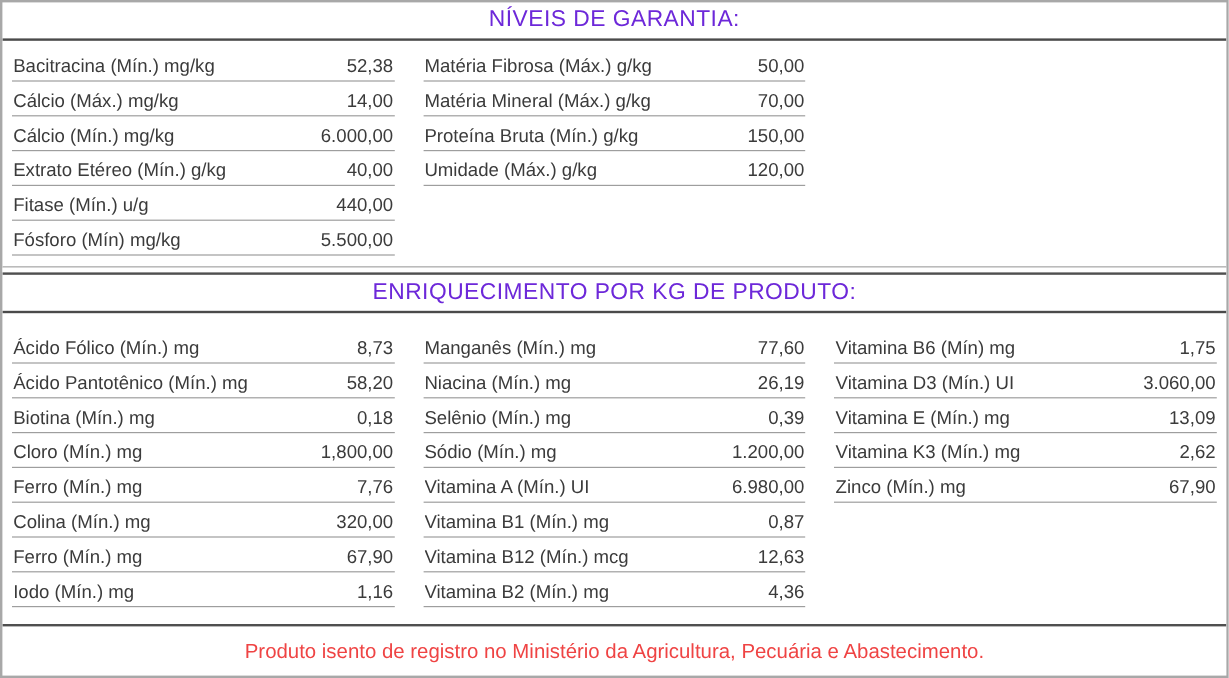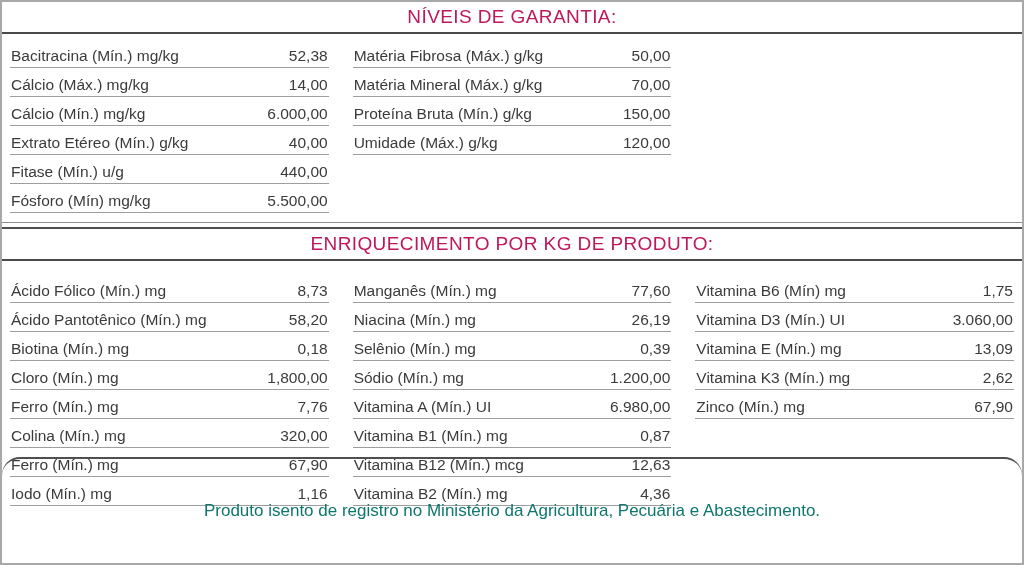--- a/index.html
+++ b/index.html
@@ -10,27 +10,27 @@
     background:#ffffff;
     border:2px solid #a8a8a8;
     font-family:"Liberation Sans", sans-serif;
     color:#3b3b3b;
     display:flex;flex-direction:column;
     overflow:hidden;
   }
   .box{box-sizing:border-box;}
   .box-garantia{height:221px;border-bottom:1px solid #8f8f8f;}
   .box-gap{height:4px;background:#ffffff;}
-  .box-enriquecimento{height:230px;border-top:2px solid #4f4f4f;}
+  .box-enriquecimento{height:293px;border-top:2px solid #4f4f4f;}
   .section-header{
     height:30px;
     display:flex;align-items:center;justify-content:center;
     font-size:19px;
     letter-spacing:0.4px;
-    color:#be185d;
+    color:#6d28d9;
     border-bottom:2px solid #4a4a4a;
     white-space:nowrap;
   }
   .cols{
     display:grid;
     grid-template-columns:1fr 1fr 1fr;
     column-gap:24px;
     padding:5px 8px 0 8px;
     align-items:start;
   }
@@ -45,23 +45,22 @@
     padding:0 1px 2px 1px;
     white-space:nowrap;
   }
   .row .lbl{overflow:hidden;}
   .row .val{margin-left:8px;margin-top:29px;}
   .note-band{
     flex:1;
     border-top:2px solid #4f4f4f;
     display:flex;align-items:center;justify-content:center;
     font-size:17px;
-    color:#0f766e;
+    color:#ef4444;
     white-space:nowrap;
-    border-radius:18px;
   }
 </style>
 </head>
 <body>
 
 <div class="page">
 
   <div class="box box-garantia">
     <div class="section-header">NÍVEIS DE GARANTIA:</div>
     <div class="cols">

